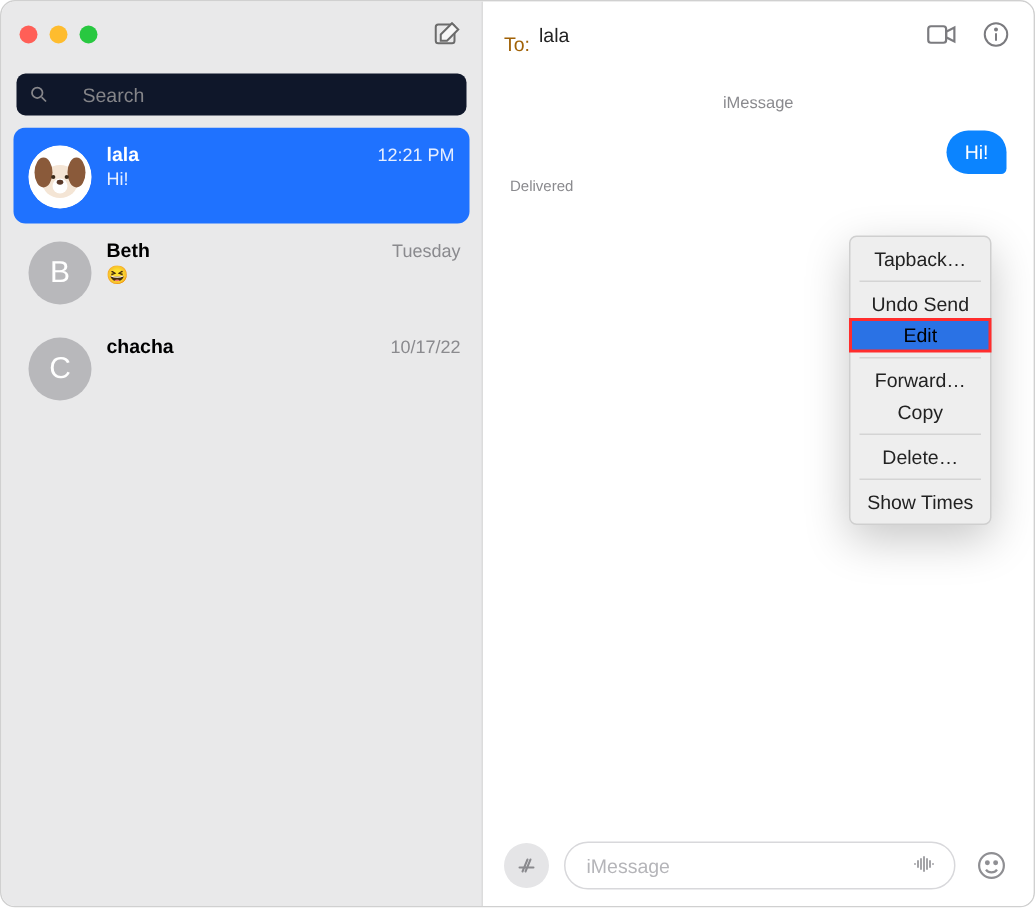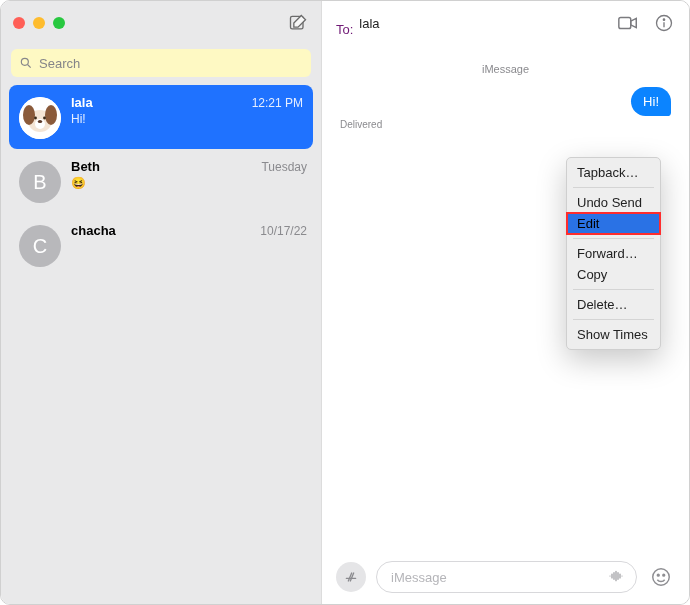--- a/index.html
+++ b/index.html
@@ -7,58 +7,58 @@
   .window { width:690px; height:605px; background:#fff; border-radius:10px; border:1px solid #d0d0d0; display:flex; position:relative; overflow:hidden; }
 
   
   .sidebar { width:321px; height:100%; background:#e9e9ea; display:flex; flex-direction:column; border-right:1px solid #dcdcdc; }
   .sb-top { height:44px; display:flex; align-items:center; padding:0 12px; }
   .traffic { display:flex; gap:8px; }
   .dot { width:12px; height:12px; border-radius:50%; }
   .dot.red{background:#ff5f57;} .dot.yellow{background:#febc2e;} .dot.green{background:#28c840;}
   .compose { margin-left:auto; width:22px; height:22px; color:#6b6b6b; display:flex; align-items:center; justify-content:center; }
   .search-wrap { padding:4px 10px 8px 10px; }
-  .search { width:100%; height:28px; border-radius:6px; background:#fef9c3; border:none; display:flex; align-items:center; padding:0 8px; color:#858589; font-size:13px; }
+  .search { width:100%; height:28px; border-radius:6px; background:#0f172a; border:none; display:flex; align-items:center; padding:0 8px; color:#858589; font-size:13px;gap:16px; }
   .search-icon { width:14px; height:14px; margin-right:6px; color:#87878b; }
   .conv-list { flex:1; overflow:hidden; }
   .conv { display:flex; align-items:flex-start; padding:10px 14px 10px 18px; min-height:64px; }
   .conv.selected { background:#1f72ff; color:#fff; border-radius:8px; margin:0 8px; padding-left:10px; padding-right:10px; }
   .avatar { width:42px; height:42px; border-radius:50%; background:#b8b8bb; color:#fff; font-size:20px; font-weight:500; display:flex; align-items:center; justify-content:center; flex-shrink:0; margin-right:10px; margin-top:2px; }
   .avatar.dog { background:#fff; position:relative; overflow:hidden; display:flex; align-items:center; justify-content:center; }
   .avatar.dog svg { width:42px; height:42px; }
   .conv-body { flex:1; min-width:0; }
   .conv-row1 { display:flex; align-items:baseline; }
   .conv-name { font-weight:600; font-size:13px; }
   .conv-time { margin-left:auto; font-size:12px; }
   .conv .conv-time { color:#8a8a8e; }
   .conv.selected .conv-time { color:#e6eeff; }
   .conv-prev { font-size:12px; margin-top:2px; color:#8a8a8e; white-space:nowrap; overflow:hidden; text-overflow:ellipsis; }
   .conv.selected .conv-prev { color:#e6eeff; }
 
   
   .main { flex:1; height:100%; background:#fff; display:flex; flex-direction:column; position:relative; }
   .m-head { height:44px; display:flex; align-items:center; padding:0 14px; border-bottom:0; }
-  .to-label { font-size:13px; color:#701a75; margin-right:6px;margin-top:12px; }
+  .to-label { font-size:13px; color:#a16207; margin-right:6px;margin-top:12px; }
   .to-name { font-size:13px; color:#222; }
   .m-head .right { margin-left:auto; display:flex; gap:14px; color:#7b7b7f; }
   .icon-btn { width:22px; height:22px; display:flex; align-items:center; justify-content:center; }
 
   .thread { flex:1; position:relative; padding:14px 18px; }
   .thread-header { text-align:center; font-size:11px; color:#8a8a8e; margin-top:4px; }
   .thread-header .svc { display:block; }
   .thread-header .ts-line { display:block; margin-top:2px; }
   .thread-header .ts-day { color:#6e6e72; font-weight:500; }
   .thread-header .ts-time { color:#8a8a8e; }
 
   .bubble-row { display:flex; justify-content:flex-end; margin-top:12px; }
   .bubble { background:#0b84ff; color:#fff; font-size:13px; padding:7px 12px; border-radius:16px; border-bottom-right-radius:4px; }
   .delivered { text-align:left; font-size:10px; color:#8a8a8e; margin-top:3px; padding-right:2px; }
 
   
-  .menu { position:absolute; top:112px; right:28px; width:95px; background:#eeeeee; border:1px solid #cfcfcf; border-radius:5px; box-shadow:0 10px 30px rgba(0,0,0,.22); padding:4px 0; font-size:13px; color:#222; }
+  .menu { position:absolute; top:112px; right:28px; width:95px; background:#eeeeee; border:1px solid #cfcfcf; border-radius:5px; box-shadow:0 10px 30px rgba(0,0,0,.22); padding:4px 0; font-size:13px; color:#222;text-align:center; }
   .menu-item { padding:3px 10px; cursor:default; }
   .menu-sep { height:1px; background:#d4d4d4; margin:4px 6px; }
   .menu-item.hl { background:#2a72e5; color:#000000; outline:2px solid #ff2d2d; outline-offset:-1px; }
 
   
   .compose-bar { height:54px; display:flex; align-items:center; gap:10px; padding:0 14px; }
   .apps-btn { width:30px; height:30px; border-radius:50%; background:#e5e5e7; color:#8a8a8e; display:flex; align-items:center; justify-content:center; font-size:14px; font-weight:600;}
   .msg-field { flex:1; height:32px; border-radius:16px; border:1px solid #d8d8db; display:flex; align-items:center; padding:0 10px 0 14px; color:#b5b5b9; font-size:13px; }
   .audio-icon { margin-left:auto; color:#9a9a9e; }
   .emoji-btn { width:28px; height:28px; color:#8f8f93; display:flex; align-items:center; justify-content:center; }

